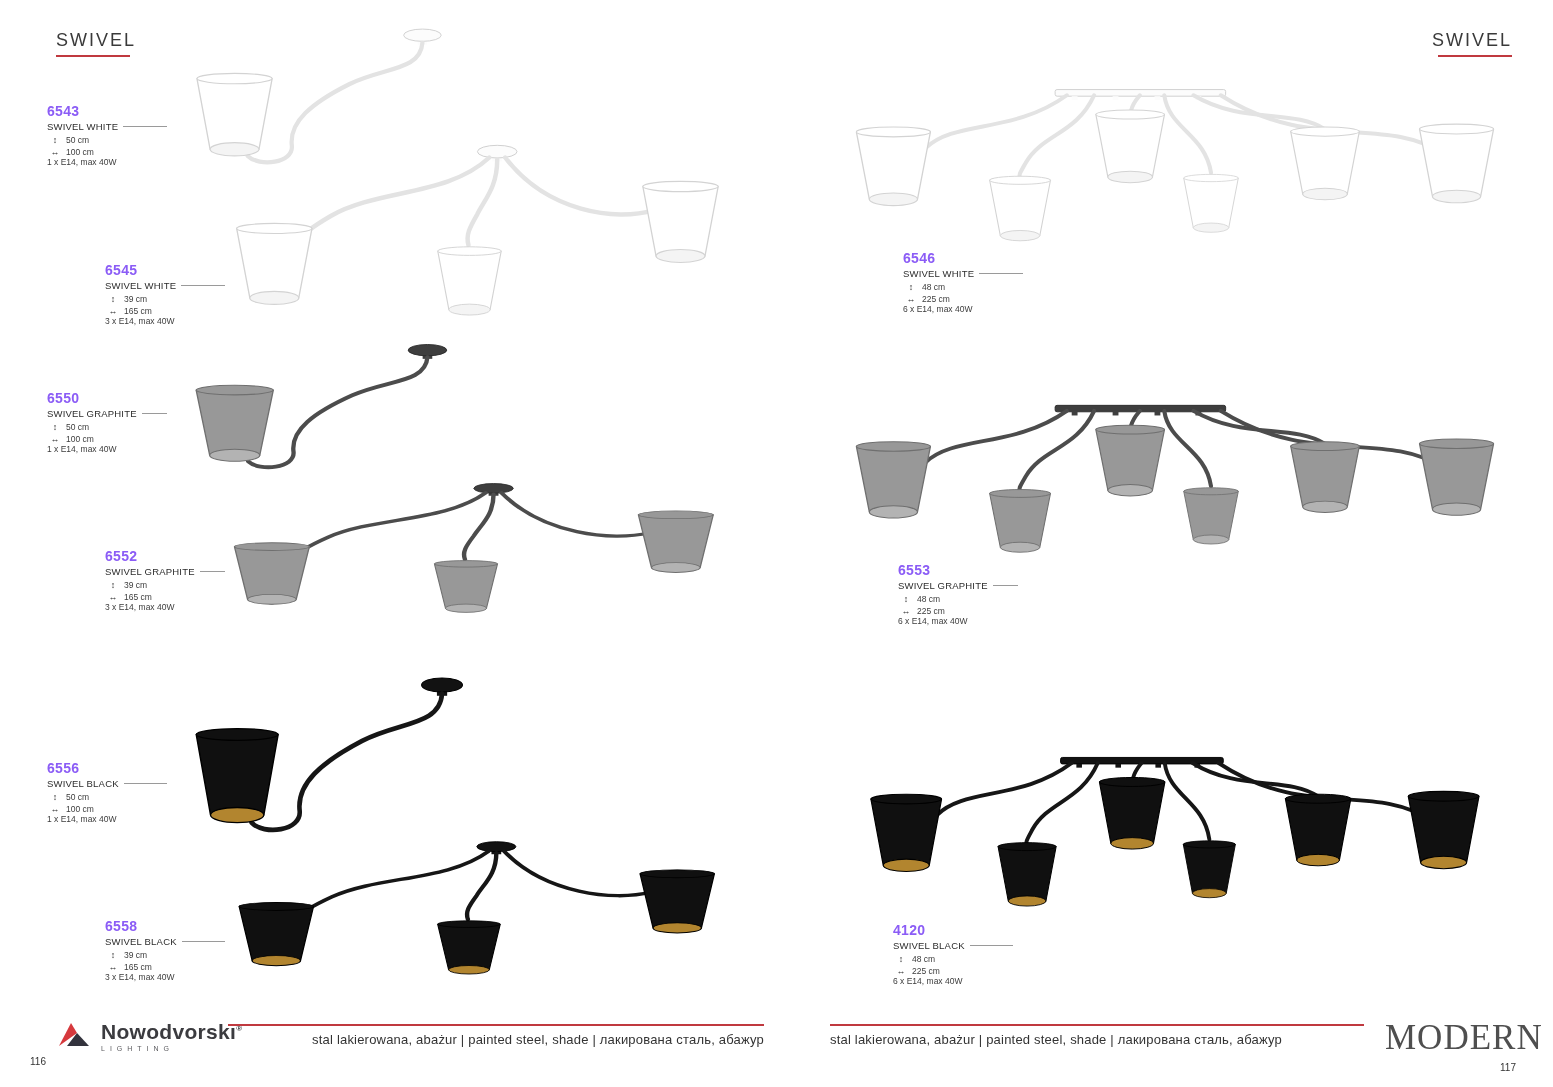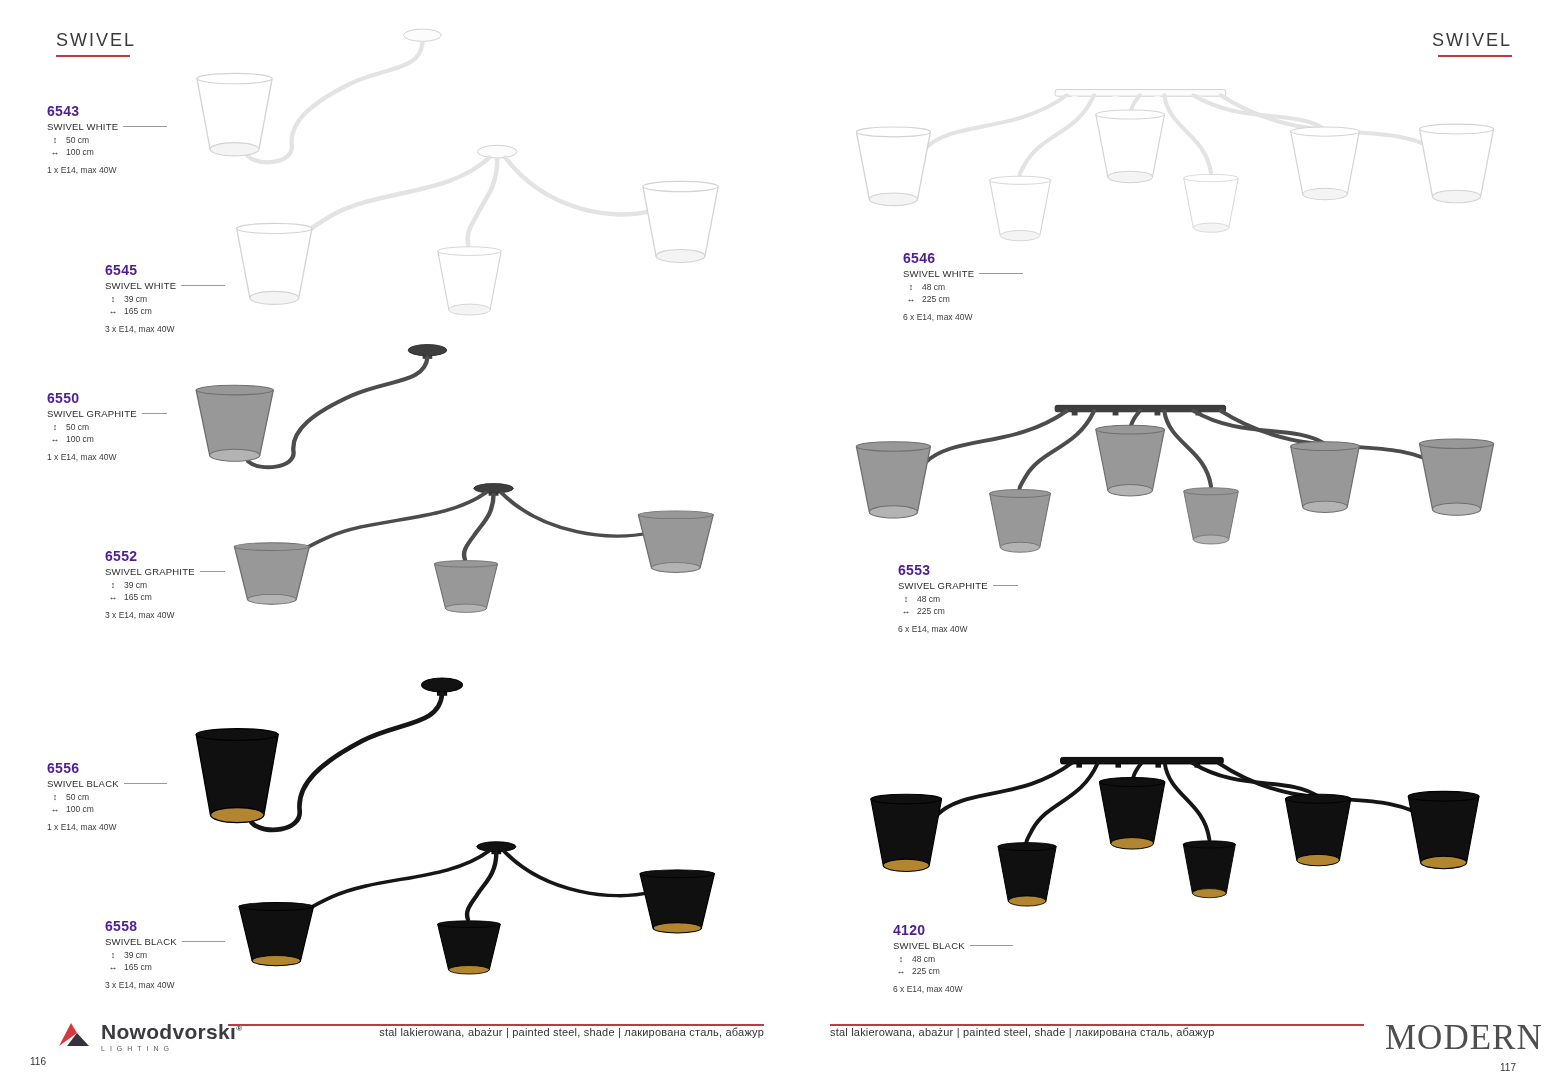--- a/index.html
+++ b/index.html
@@ -11,43 +11,43 @@
 
   
   .header { position:absolute;margin-left:13px; }
   .header .title { font-size:18px; letter-spacing:2px; color:#3a3a3a; font-weight:400; }
   .header .underline { height:2px; background:#c0393f; width:74px; margin-top:4px; }
   .header-right { text-align:right; }
   .header-right .underline { margin-left:auto; }
 
   
   .product-info { position:absolute; width:120px; z-index:6; }
-  .product-info .code { font-size:14px; font-weight:bold; color:#4c1d95; letter-spacing:.3px; }
+  .product-info .code { font-size:14px; font-weight:bold; color:#8b5cf6; letter-spacing:.3px; }
   .product-info .name-row { display:flex; align-items:center; margin-top:2px; }
   .product-info .name { font-size:9.5px; color:#2c2c2c; letter-spacing:.2px; white-space:nowrap; }
   .name-line { flex:1 1 auto; height:1px; background:#9a9a9a; margin-left:5px; min-width:6px; }
   .dim { font-size:8.5px; color:#3c3c3c; margin-top:2.5px; display:flex; align-items:center; gap:6px; padding-left:3px; }
   .dim:first-of-type { margin-top:5px; }
   .dim-icon { font-size:9px; width:10px; text-align:center; color:#2f2f2f; }
-  .bulb { font-size:8.5px; color:#3c3c3c; margin-top:8px; }
+  .bulb { font-size:8.5px; color:#3c3c3c; }
 
   
   .lamp { position:absolute; z-index:2; }
   .lamp.white    { --arm:#e3e3e3; --shade:#ffffff; --edge:#d3d3d3; --inner:#f4f4f4; --canopy:#fcfcfc; --canopy-edge:#cfcfcf; }
   .lamp.graphite { --arm:#4c4c4c; --shade:#989898; --edge:#6f6f6f; --inner:#b3b3b3; --canopy:#3e3e3e; --canopy-edge:#2b2b2b; }
   .lamp.black    { --arm:#161616; --shade:#101010; --edge:#000000; --inner:#b2852f; --canopy:#121212; --canopy-edge:#000000; }
 
   
   .brand-block { position:absolute; display:flex; align-items:flex-start; gap:9px; z-index:6; }
   .brand-name { font-size:21px; font-weight:bold; color:#3b3b3f; letter-spacing:.3px; }
   .brand-name sup { font-size:8px; }
   .brand-sub { font-size:7px; letter-spacing:5px; color:#5a5a5e; margin-top:1px; }
   .materials { position:absolute; z-index:6; }
   .materials-rule { height:2px; background:#c0393f; }
-  .materials-text { font-size:11px; color:#333; letter-spacing:.2px; }
+  .materials-text { margin-top:6px; font-size:13px; color:#333; letter-spacing:.2px; }
   .category-block { position:absolute; display:flex; align-items:center; gap:10px; z-index:6; }
   .category-label { font-size:35px; color:#4f4f4f; letter-spacing:1px;font-family:Liberation Serif, serif; }
   .category-swatch { width:38px; height:28px; background:#1c2531; display:inline-block; }
   .page-num { position:absolute; font-size:10px; color:#333; z-index:6; }
 </style>
 </head>
 <body>
 
 <svg width="0" height="0" style="position:absolute" aria-hidden="true">
   <defs>

